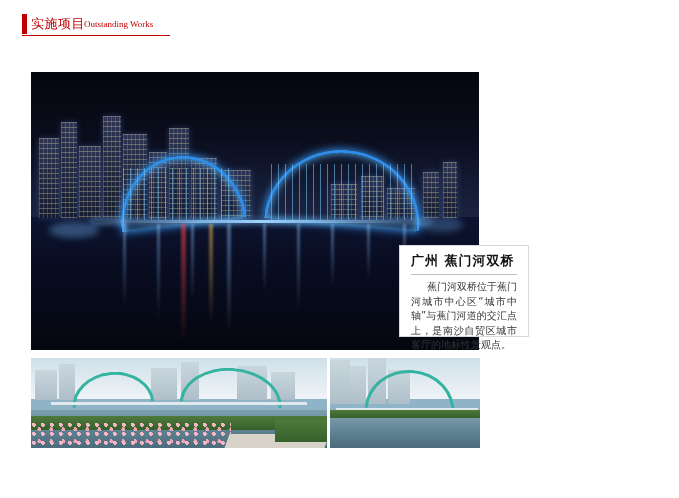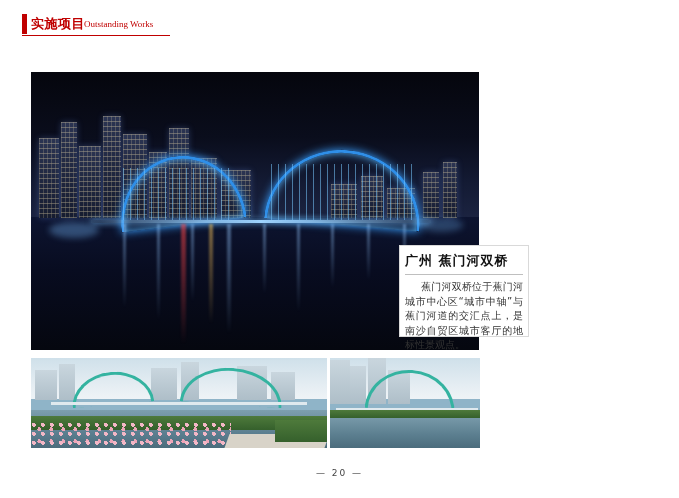--- a/index.html
+++ b/index.html
@@ -32,21 +32,21 @@
     top: 0;
     width: 5px;
     height: 20px;
     background: #c00000;
   }
   .header-cn {
     position: absolute;
     left: 9px;
     top: 1px;
     font-size: 13px;
-    font-weight: bold;
+    font-weight: normal;
     color: #c00000;
     letter-spacing: 0.5px;
     font-family: "DejaVu Sans", sans-serif;
     white-space: nowrap;
   }
   .header-en {
     position: absolute;
     left: 62px;
     top: 5px;
     font-size: 9px;
@@ -134,21 +134,21 @@
   
   .plate {
     position: absolute;
     left: 399px;
     top: 245px;
     width: 130px;
     height: 92px;
     background: #ffffff;
     border: 1px solid #d9d9d9;
     box-sizing: border-box;
-    padding: 6px 5px;
+    padding: 6px 11px;
   }
   .plate-title {
     font-size: 13px;
     font-weight: bold;
     color: #111111;
     font-family: "DejaVu Sans", sans-serif;
     letter-spacing: 1px;
     margin-bottom: 4px;
     white-space: nowrap;
   }
@@ -318,15 +318,14 @@
     <div class="t-water" style="top:62%; height:38%;"></div>
     <div class="t-bldg" style="left:0;   top:2px;  width:20px; height:44px;"></div>
     <div class="t-bldg" style="left:20px; top:8px;  width:16px; height:38px;"></div>
     <div class="t-bldg" style="left:38px; top:0;    width:18px; height:46px;"></div>
     <div class="t-bldg" style="left:58px; top:12px; width:22px; height:34px;"></div>
     <div class="t-arch" style="left:36px; top:12px; width:84px; height:38px; transform:rotate(4deg);"></div>
     <div class="t-deck" style="left:6px; top:50px; width:142px; height:3px;"></div>
     <div class="t-green" style="left:0; top:52px; width:150px; height:8px;"></div>
   </div>
 
-  <div class="footer">— 20 —</div>
 
 </div>
 
 </body></html>

